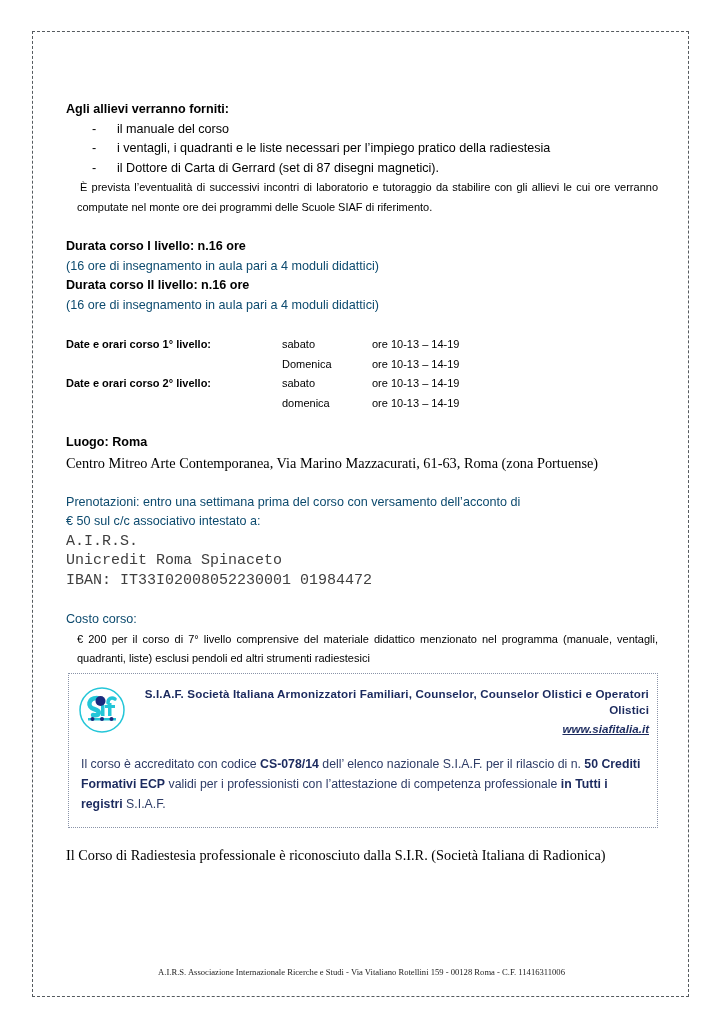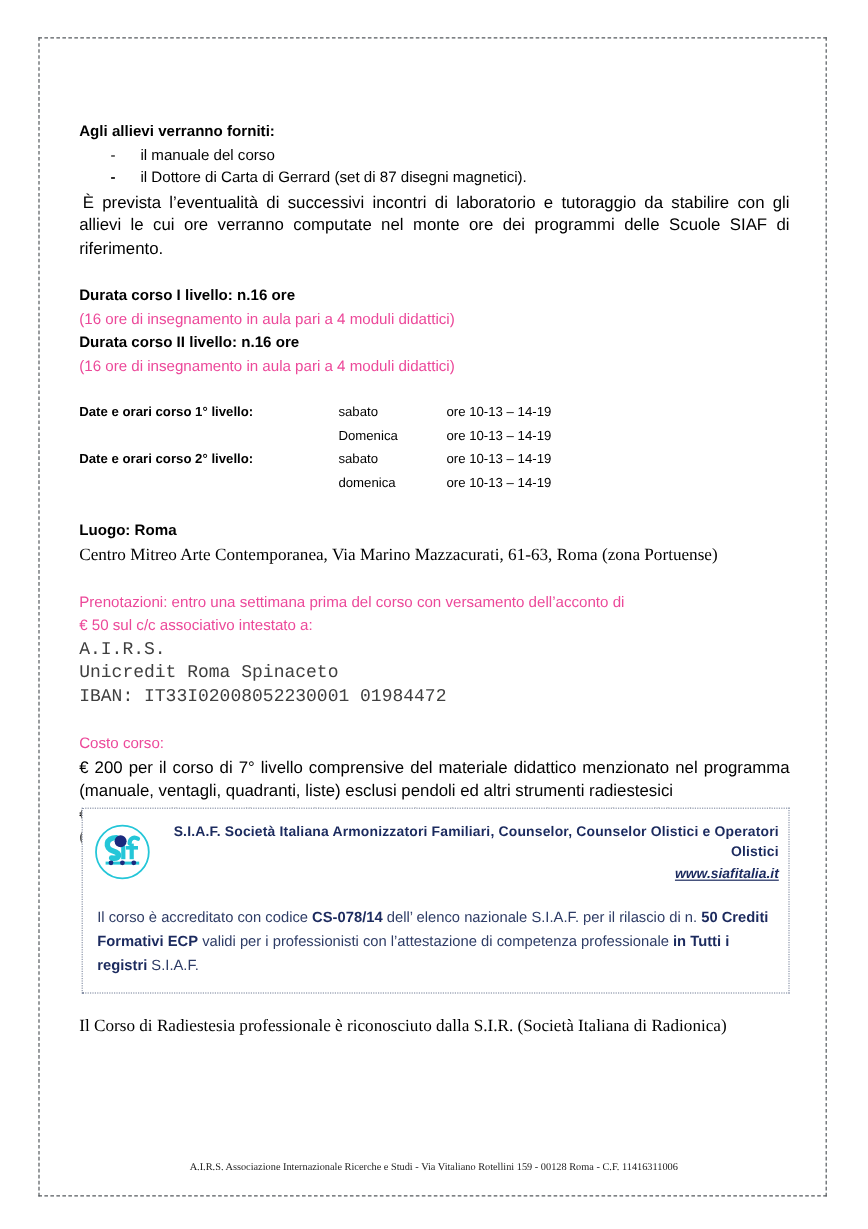--- a/index.html
+++ b/index.html
@@ -32,21 +32,21 @@
     left: 66px;
     top: 100px;
     width: 592px;
   }
 
   
   .sans {
     font-family: "Liberation Sans", sans-serif;
     font-size: 12.6px;
     line-height: 19.5px;
-    color: #ec4899;
+    color: #0c4a6e;
   }
   .serif {
     font-family: "Liberation Serif", serif;
     font-size: 14.3px;
     line-height: 20px;
     color: #000;
   }
   .mono {
     font-family: "Liberation Mono", monospace;
     font-size: 15px;
@@ -74,23 +74,24 @@
     font-size: 12.6px;
     line-height: 19.5px;
   }
   .bullets li .dash {
     position: absolute;
     left: 26px;
     top: 0;
   }
 
   .para {
-    font-size: 14px;
+    font-size: 11px;
     line-height: 19.5px;
     text-align: justify;
+    margin-left: 11px;
   }
   .para.lead { text-indent: 3px; }
   .spacer-md { height: 20px; }
 
   
   .dates {
     border-collapse: collapse;
     width: 100%;
     font-size: 11px;
     line-height: 19.5px;
@@ -199,20 +200,21 @@
 
   <div class="heading">Agli allievi verranno forniti:</div>
 
   <ul class="bullets">
     <li>
       <span class="dash">-</span>
       <span>il manuale del corso</span>
     </li>
     <li>
       <span class="dash">-</span>
+      <span>i ventagli, i quadranti e le liste necessari per l’impiego pratico della radiestesia</span>
     </li>
     <li>
       <span class="dash">-</span>
       <span>il Dottore di Carta di Gerrard (set di 87 disegni magnetici).</span>
     </li>
   </ul>
 
   <div class="para lead">È prevista l’eventualità di successivi incontri di laboratorio e tutoraggio da stabilire con gli allievi le cui ore verranno computate nel monte ore dei programmi delle Scuole SIAF di riferimento.</div>
 
   <div class="spacer-md"></div>

